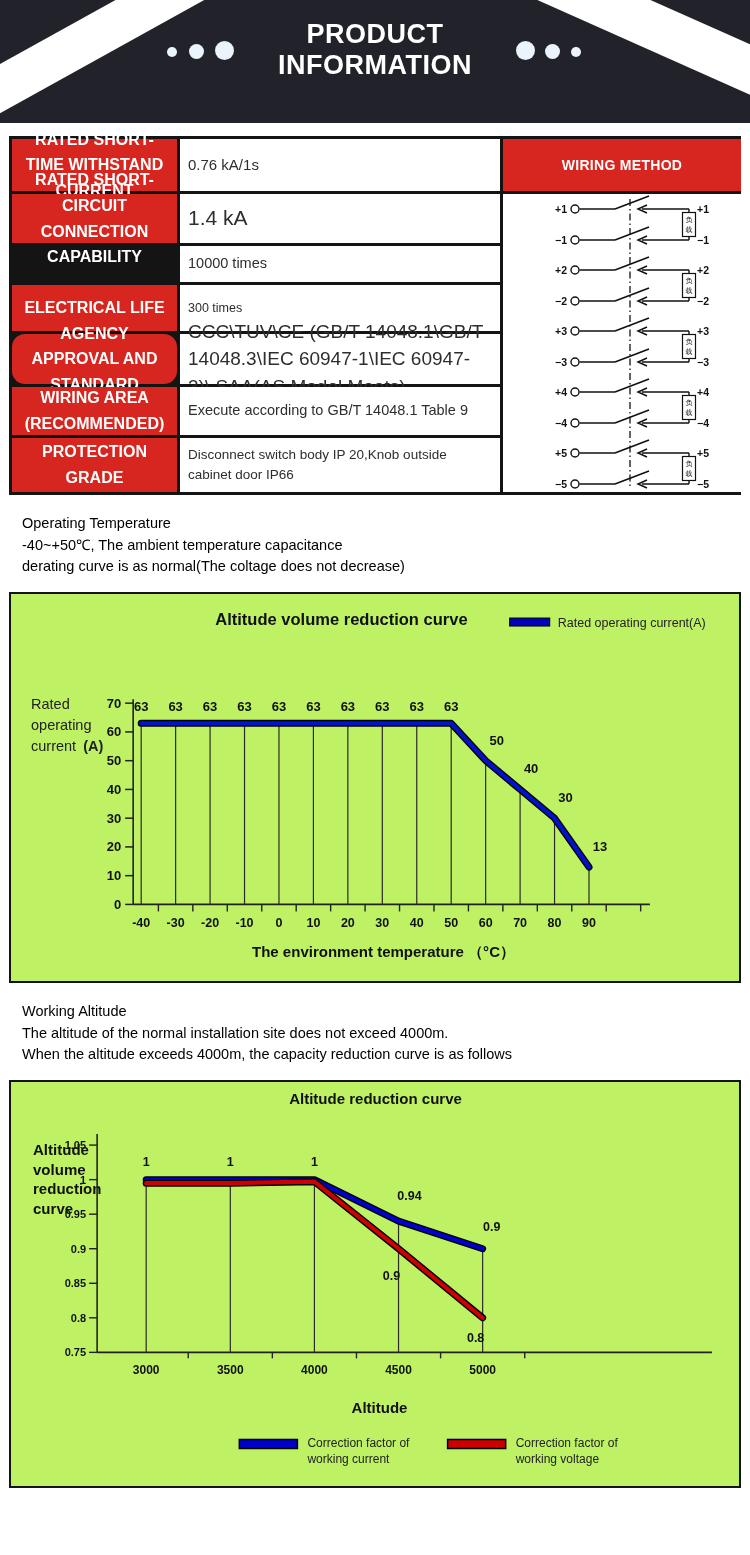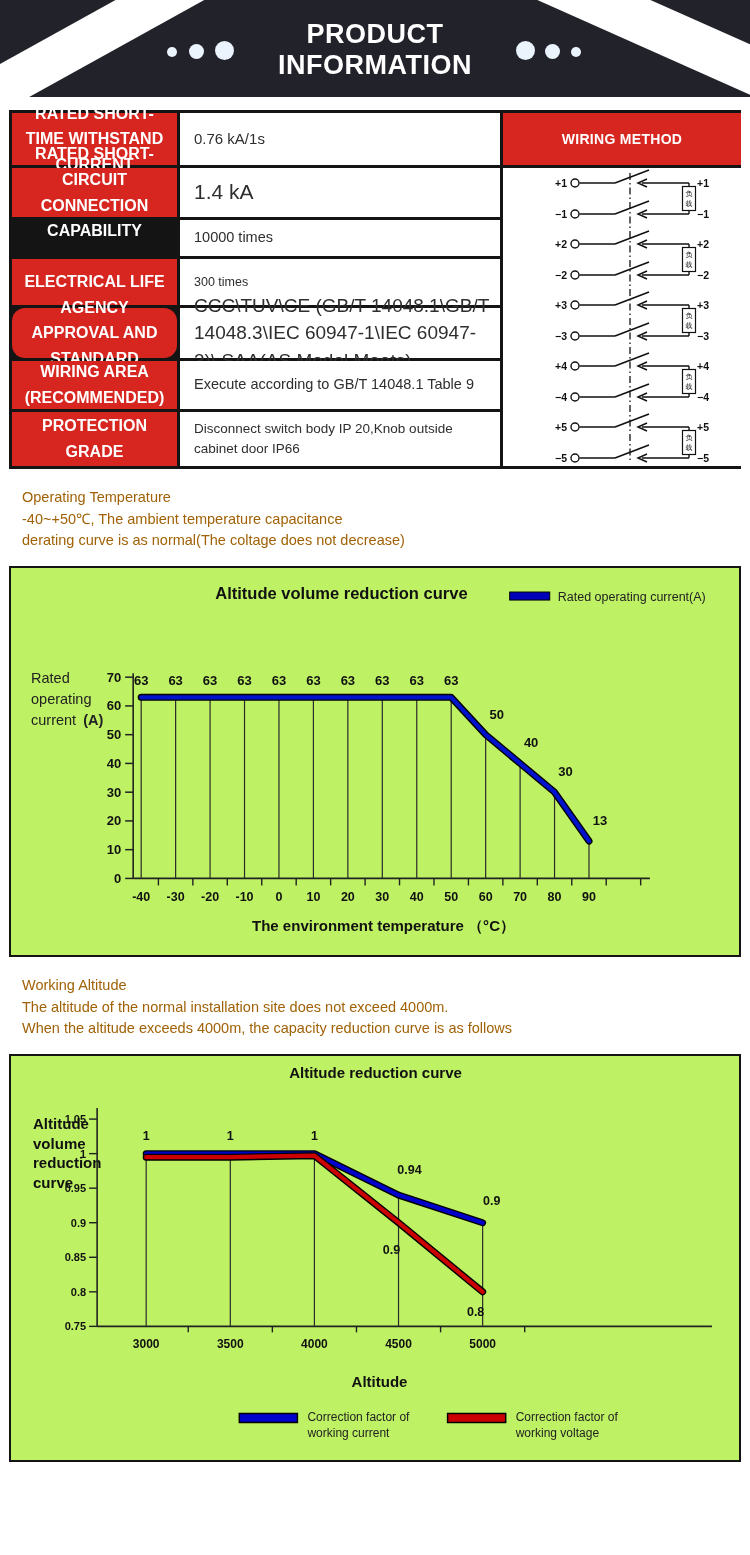--- a/index.html
+++ b/index.html
@@ -2,21 +2,21 @@
 <html><head>
 <meta charset="utf-8">
 <style>
   * { margin:0; padding:0; box-sizing:border-box; }
   html,body { background:#fff; }
   body {
     width:750px; height:1555px; position:relative;
     font-family:"Liberation Sans", sans-serif; color:#2b2b2b;
   }
   
-  .banner { position:relative; height:97px; background:#22222a; overflow:hidden; }
+  .banner { position:relative; height:123px; background:#22222a; overflow:hidden; }
   .stripe { position:absolute; background:#ffffff; }
   .stripe.left  { width:430px; height:43px; left:-130px; top:20px; transform:rotate(-29deg); }
   .stripe.right { width:430px; height:46px; left:462px;  top:14px; transform:rotate(24deg); }
   .dot { position:absolute; border-radius:50%; background:#ebf3fd; }
   .banner-title {
     position:absolute; left:0; top:19px; width:100%;
     text-align:center; color:#fff; font-weight:bold;
     font-size:27px; line-height:31px; letter-spacing:.5px;
   }
   
@@ -25,29 +25,29 @@
     display:grid; grid-template-columns:165px 320px 1fr;
     grid-template-rows:52px 49px 36px 46px 50px 48px 54px; gap:3px;
   }
   .cell-label {
     grid-column:1; background:#d7261f; color:#fff; font-weight:bold;
     font-size:16px; line-height:1.6; display:flex; align-items:center;
     justify-content:center; text-align:center; padding:2px 5px;
   }
   .cell-value {
     grid-column:2; background:#fff; color:#2e2e2e;
-    display:flex; align-items:center; padding:2px 8px 2px 14px; line-height:1.45;
+    display:flex; align-items:center; padding:2px 8px 2px 8px; line-height:1.45;
   }
   .wiring-header {
     grid-column:3; grid-row:1; background:#d7261f; color:#fff; font-weight:bold;
     font-size:14px; letter-spacing:.3px; display:flex; align-items:center; justify-content:center;
   }
   .wiring-cell { grid-column:3; grid-row:2 / span 6; background:#fff; display:flex; align-items:center; justify-content:center; }
   
-  .para { margin:18px 20px 0 22px; font-size:14.5px; color:#a16207; line-height:21.5px; }
+  .para { margin:18px 20px 0 22px; font-size:14.5px; color:#000000; line-height:21.5px; }
   
   .chart-box { margin:14px 9px 0 9px; border:2.5px solid #141414; background:#bef264; }
   .chart-box svg { display:block; width:100%; height:auto; }
 </style>
 </head>
 <body>
 
 <div class="banner">
   <div class="stripe left"></div>
   <div class="stripe right"></div>

